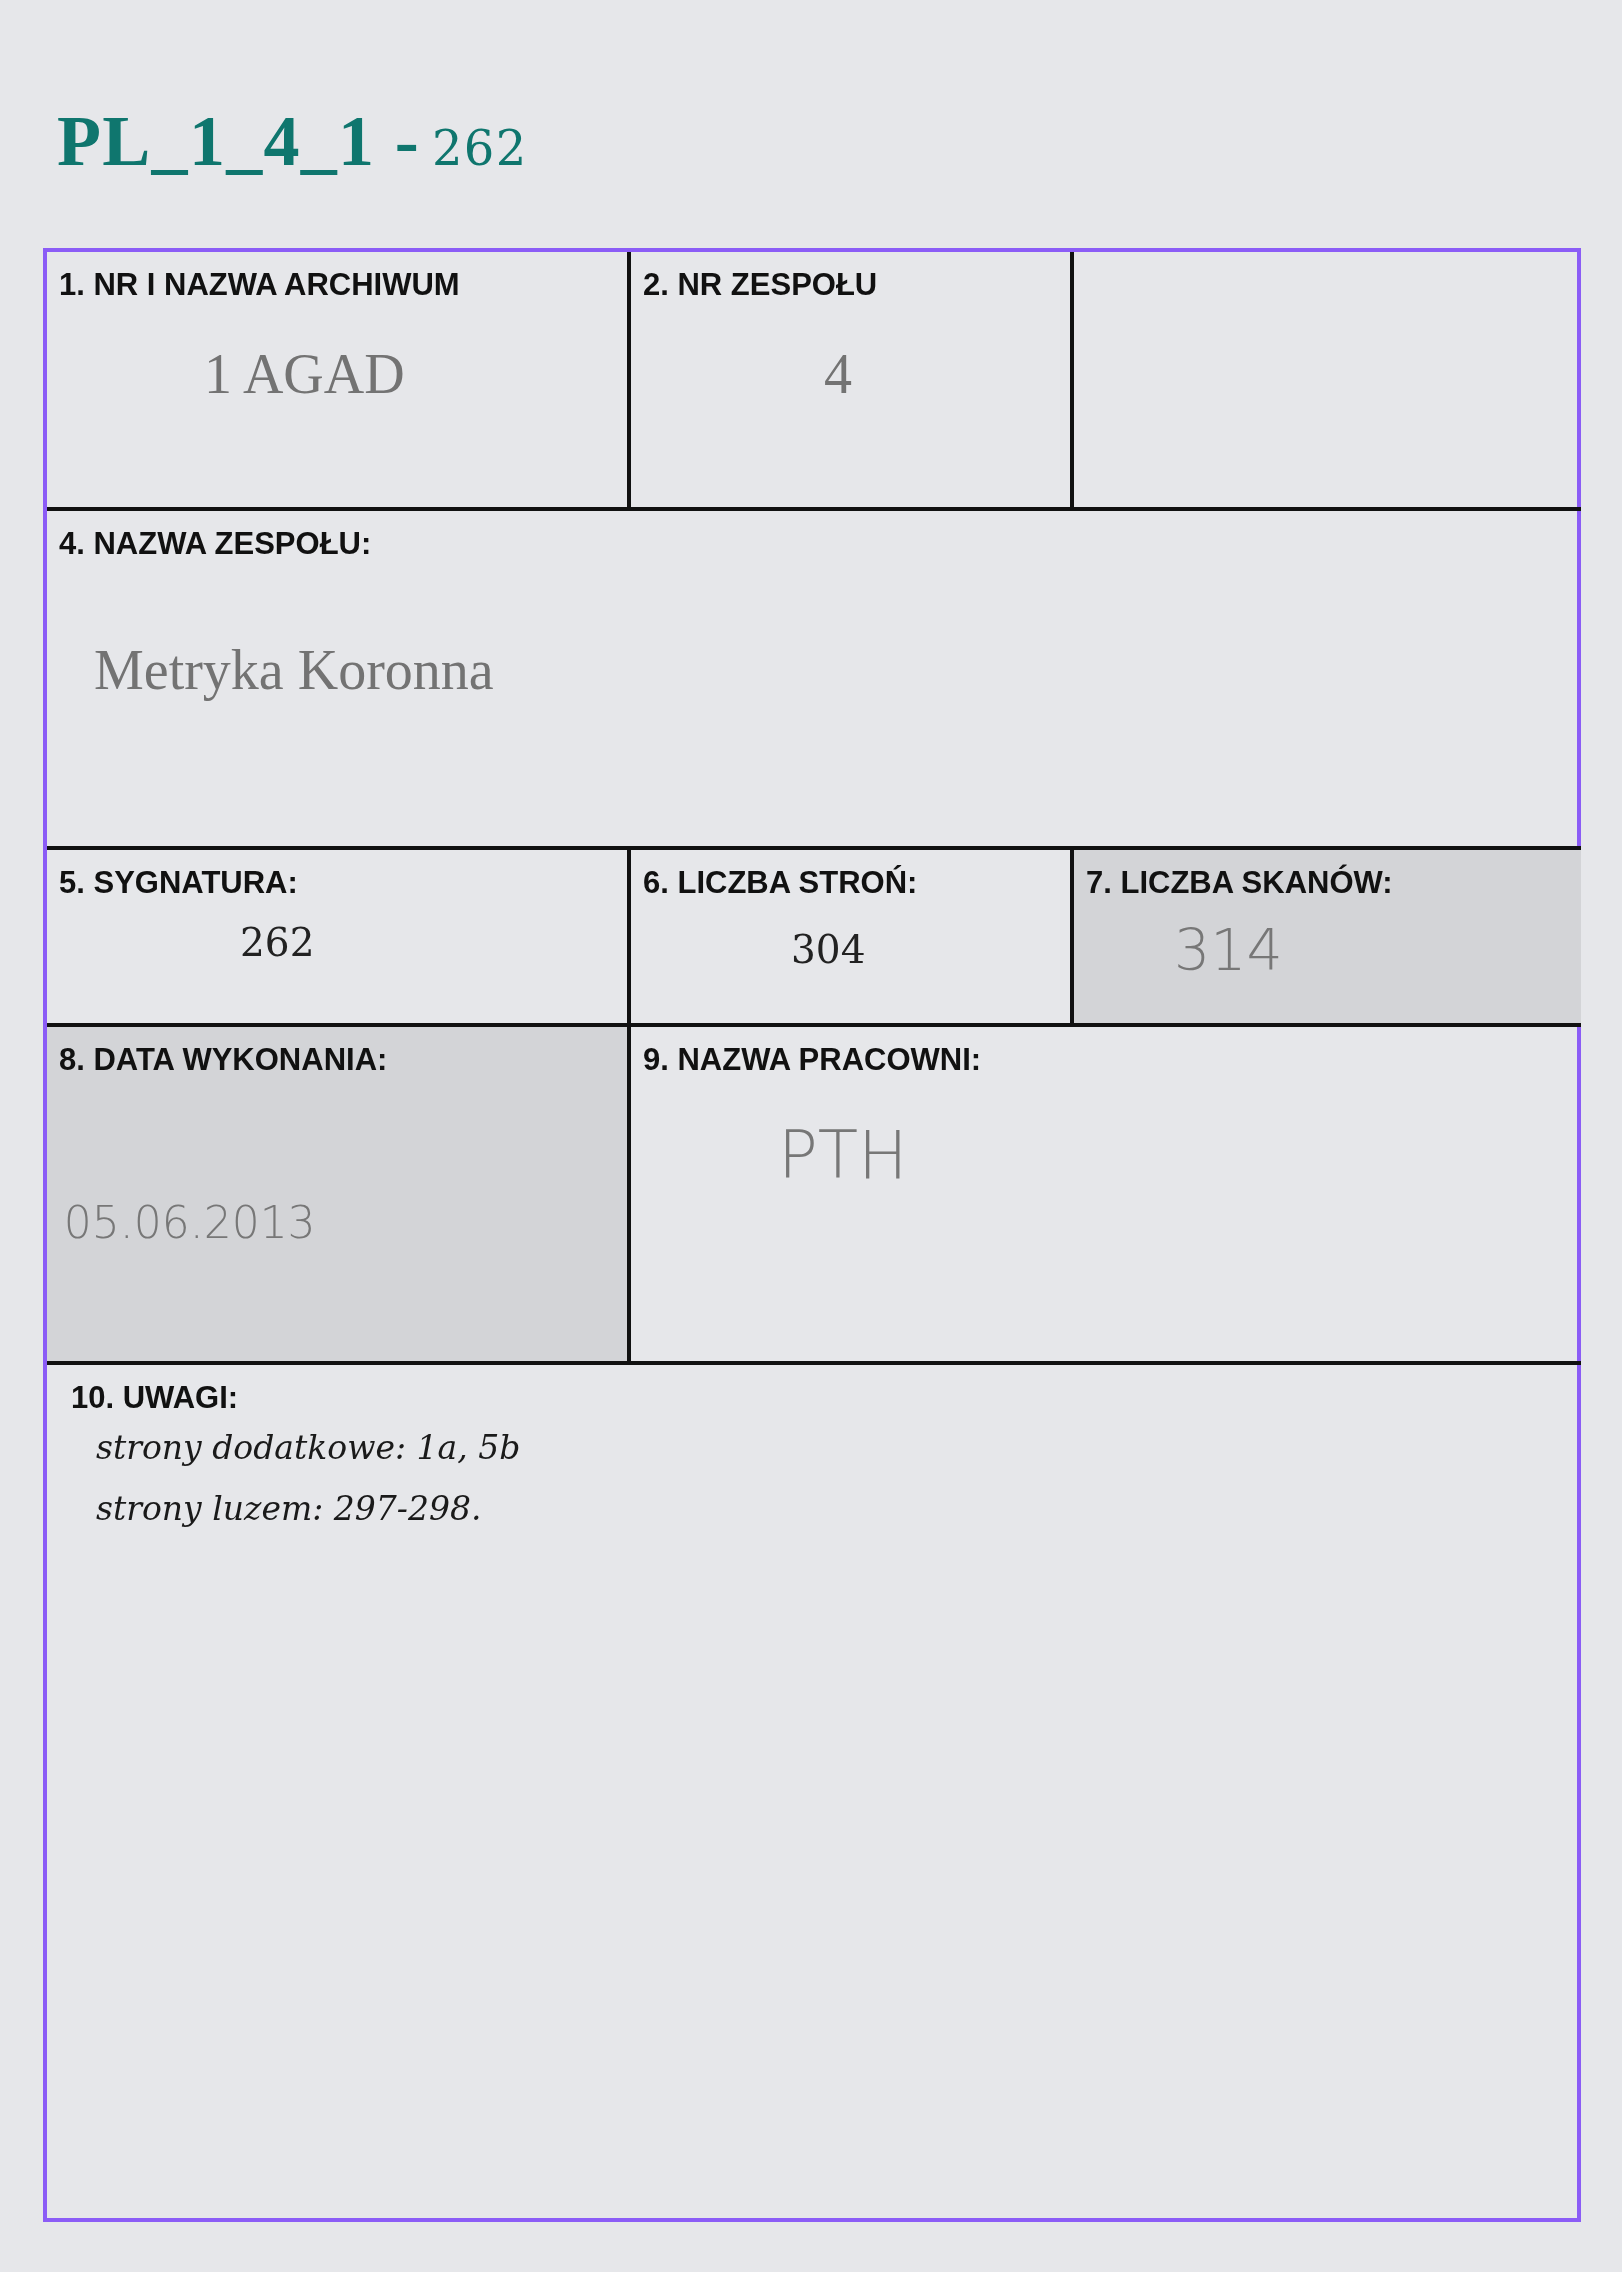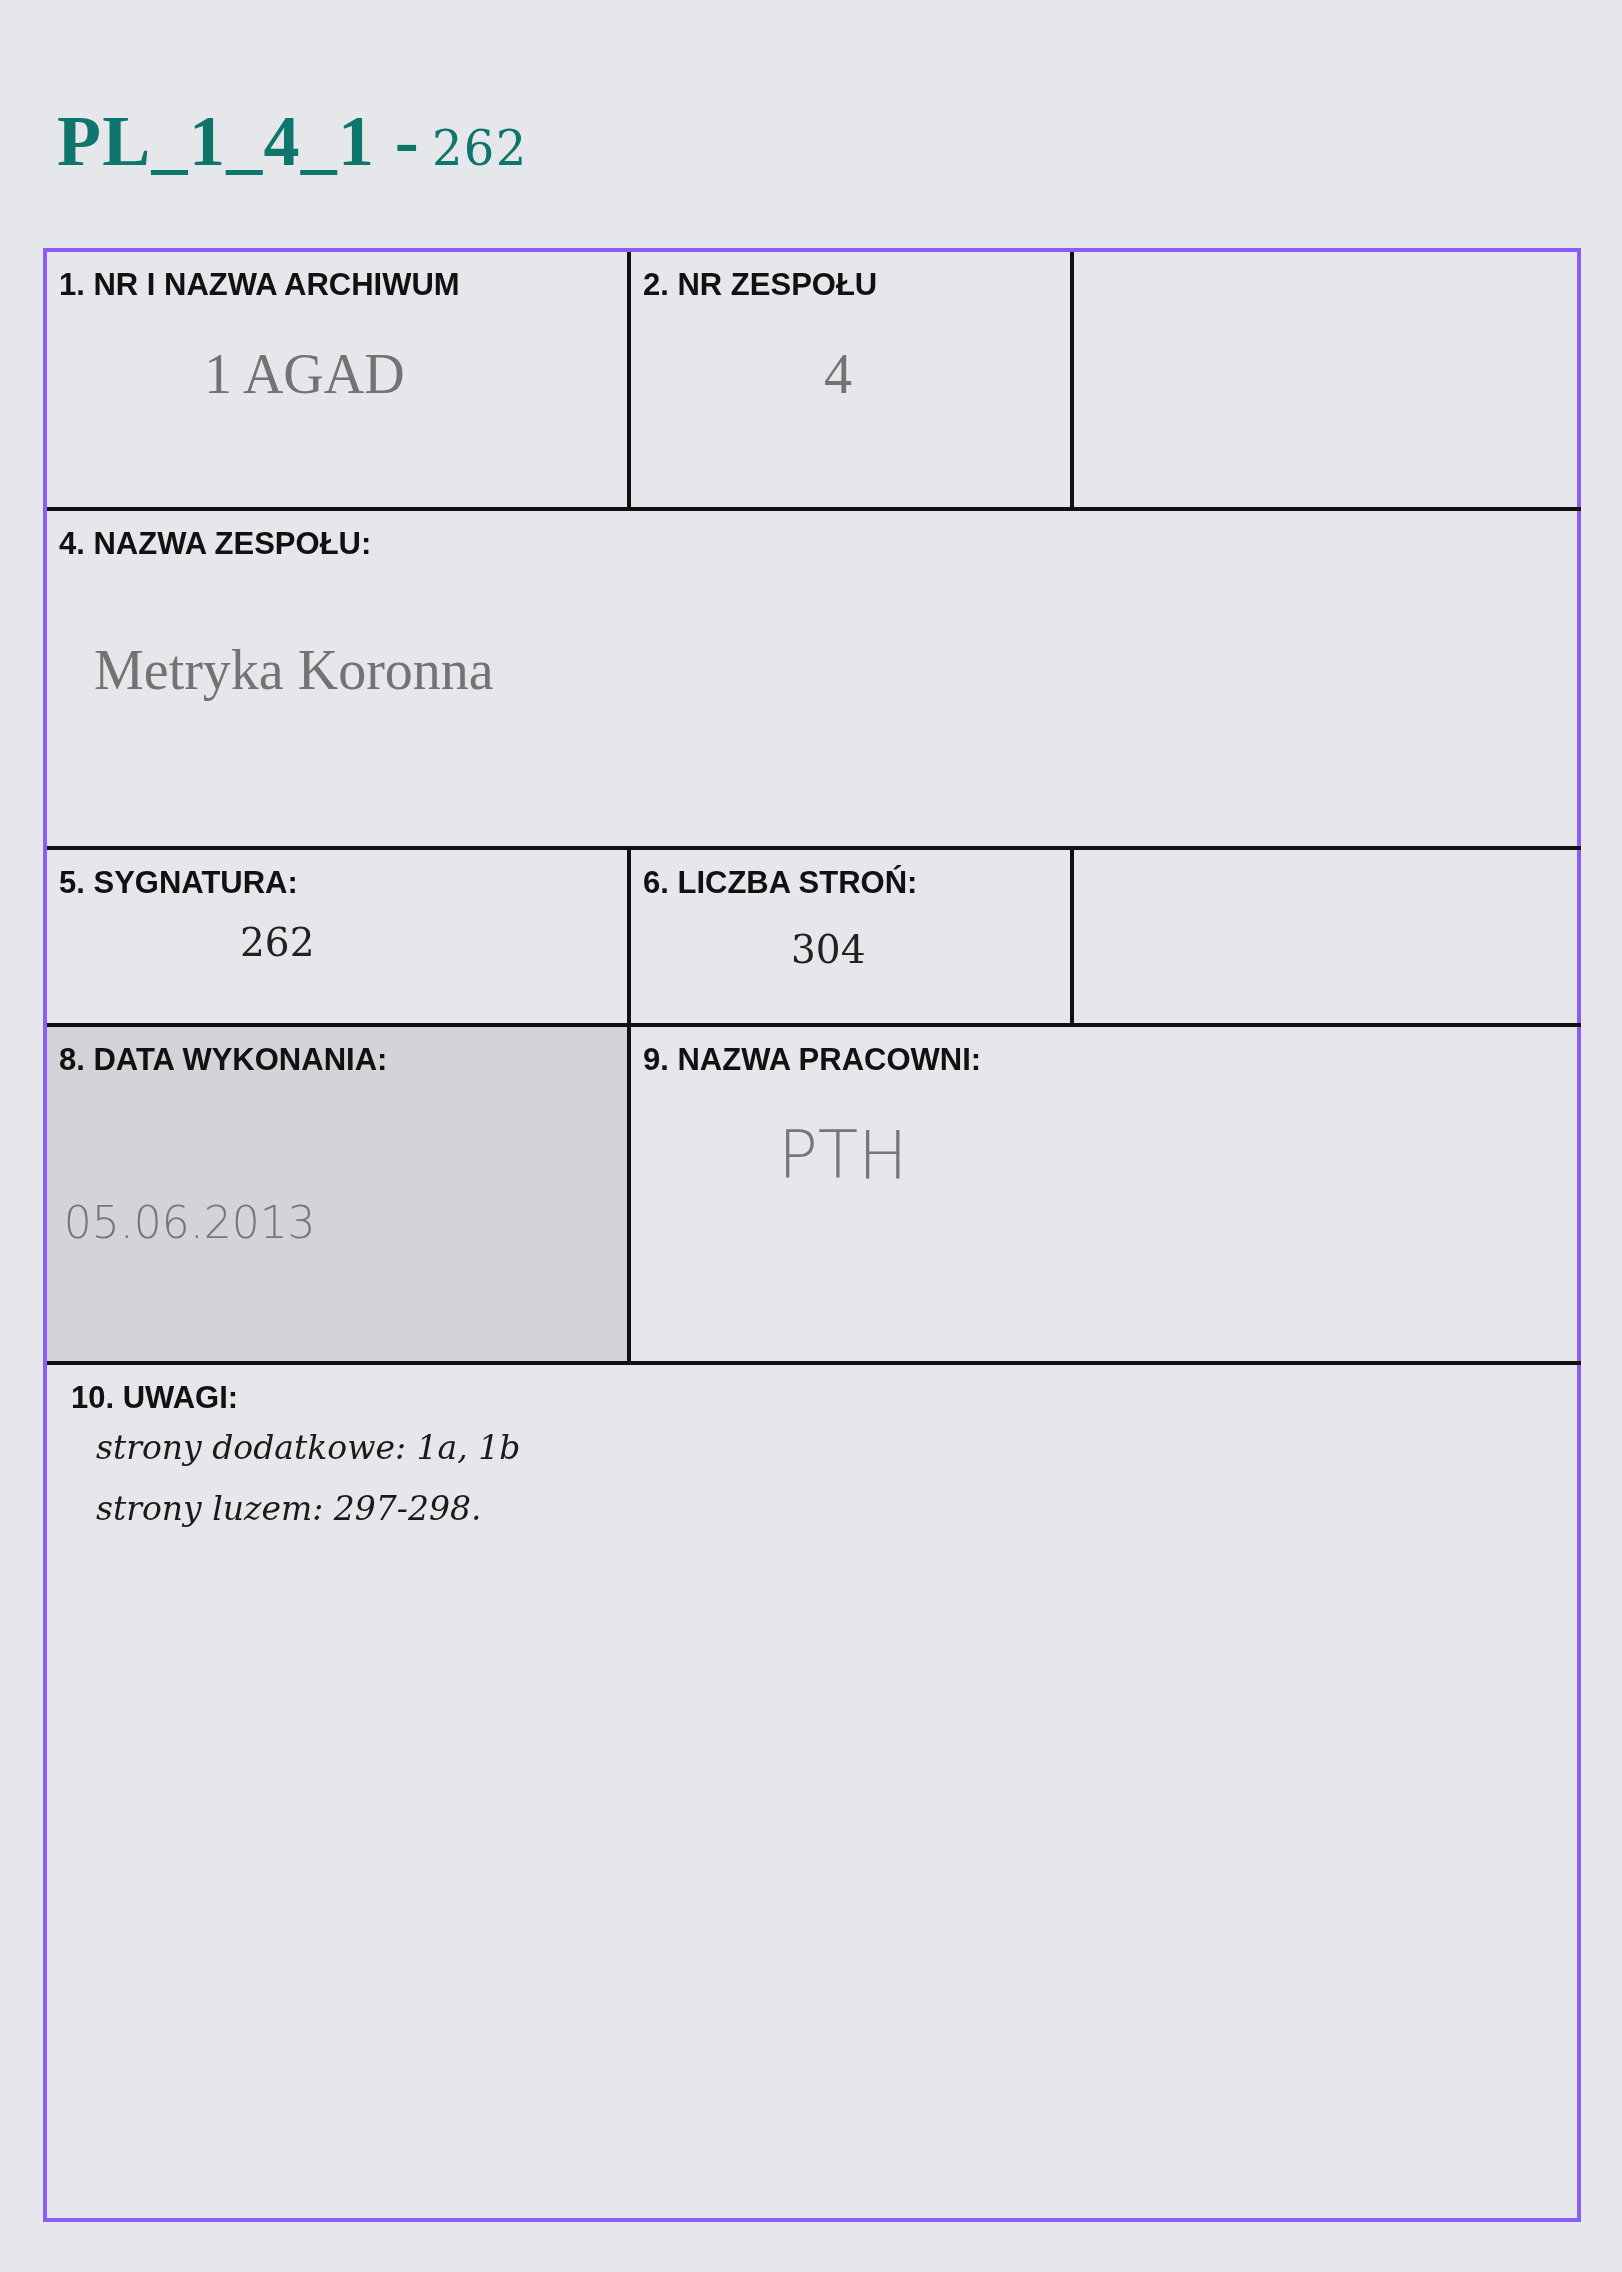--- a/index.html
+++ b/index.html
@@ -57,34 +57,38 @@
   <div class="cell" style="left:0;top:598px;width:580px;height:173px;">
     <div class="lbl">5. SYGNATURA:</div>
     <div class="hand-dark" style="left:193px;top:70px;">262</div>
   </div>
   <div class="vline" style="left:580px;top:594px;height:180px;"></div>
   <div class="cell" style="left:584px;top:598px;width:440px;height:173px;">
     <div class="lbl">6. LICZBA STROŃ:</div>
     <div class="hand-dark" style="left:160px;top:77px;">304</div>
   </div>
   <div class="vline" style="left:1023px;top:594px;height:180px;"></div>
+  <div class="cell gray" style="left:1027px;top:598px;width:507px;height:173px;">
+    <div class="lbl">7. LICZBA SKANÓW:</div>
+    <div class="hand-pencil" style="left:100px;top:67px;font-size:57px;">314</div>
+  </div>
   <div class="hline" style="left:0;top:771px;width:1534px;"></div>
 
   <div class="cell gray" style="left:0;top:775px;width:580px;height:334px;">
     <div class="lbl">8. DATA WYKONANIA:</div>
     <div class="hand-pencil" style="left:16.7px;top:170px;font-size:44px;text-align:center;">05.06.2013</div>
   </div>
   <div class="vline" style="left:580px;top:771px;height:340px;"></div>
   <div class="cell" style="left:584px;top:775px;width:950px;height:334px;text-align:center;">
     <div class="lbl">9. NAZWA PRACOWNI:</div>
     <div class="hand-pencil" style="left:147px;top:90px;font-size:66px;">PTH</div>
   </div>
   <div class="hline" style="left:0;top:1109px;width:1534px;"></div>
 
   <div class="cell" style="left:0;top:1113px;width:1534px;height:854px;margin-left:12px;">
     <div class="lbl">10. UWAGI:</div>
     <div class="notes">
-      <div>strony dodatkowe: 1a, 1b</div>
+      <div>strony dodatkowe: 1a, 5b</div>
       <div>strony luzem: 297-298.</div>
     </div>
   </div>
 </div>
 
 
 </body></html>

